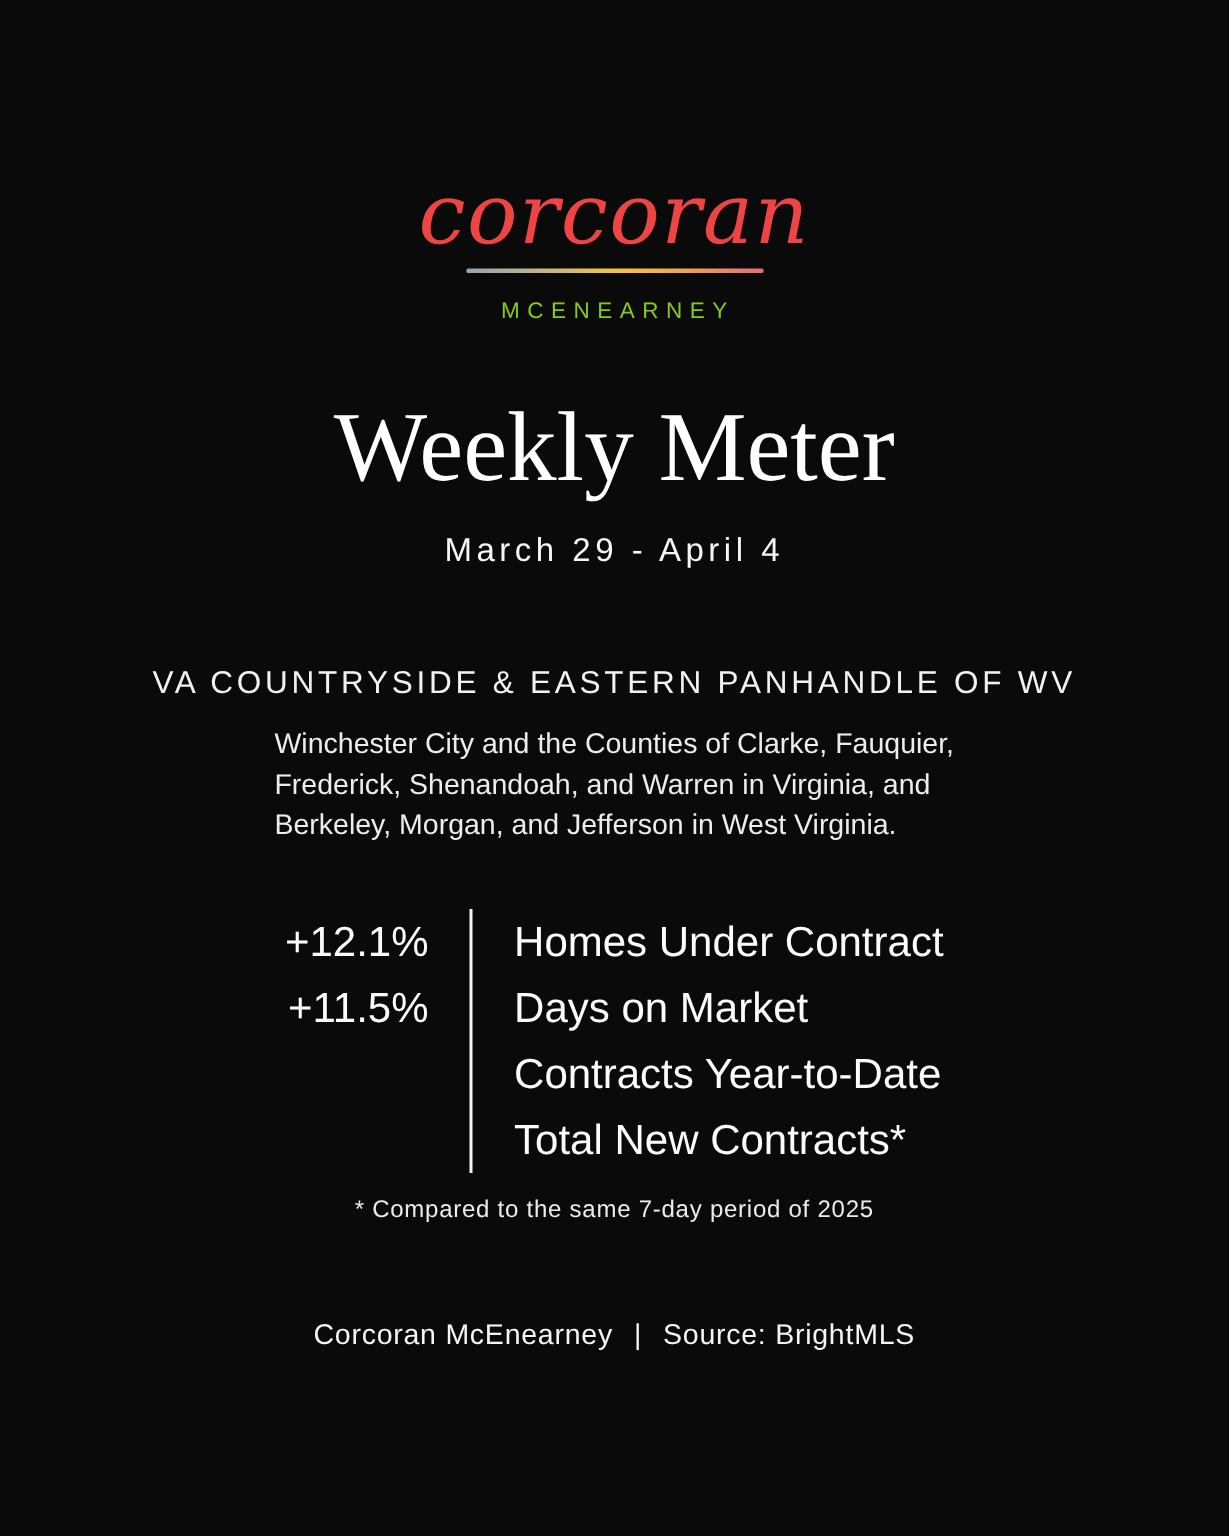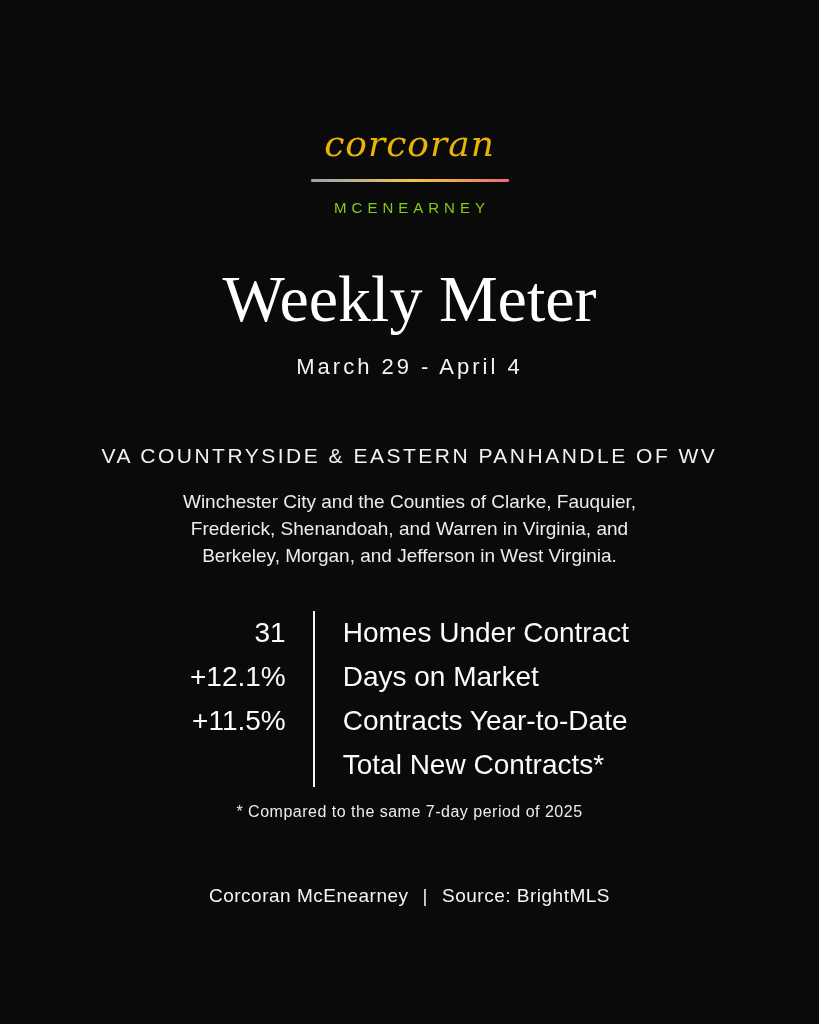--- a/index.html
+++ b/index.html
@@ -22,24 +22,24 @@
   
   .logo-block {
     margin-top: 118px;
     display: flex;
     flex-direction: column;
     align-items: center;
   }
   .brand-wordmark {
     font-family: "DejaVu Serif", "Liberation Serif", serif;
     font-style: italic;
-    font-size: 36px;
+    font-size: 56px;
     line-height: 52px;
     letter-spacing: 1px;
-    color: #eab308;
+    color: #ef4444;
   }
   .gradient-bar {
     margin-top: 9px;
     width: 198px;
     height: 3px;
     border-radius: 1px;
     
   }
   .brand-subname {
     margin-top: 17px;
@@ -68,22 +68,21 @@
 
   
   .region-heading {
     margin-top: 64px;
     font-size: 21px;
     letter-spacing: 2.5px;
     color: #f2f2f2;
     white-space: nowrap;
   }
   .region-desc {
-    margin-top: 20px;
-    text-align: center;
+    margin-top: 15px;
     font-size: 19px;
     line-height: 27px;
     color: #ededed;
   }
 
   
   .stats-table {
     margin-top: 42px;
     display: flex;
     flex-direction: row;
@@ -145,21 +144,20 @@
 
 <div class="region-heading">VA COUNTRYSIDE &amp; EASTERN PANHANDLE OF WV</div>
 <div class="region-desc">
   <div>Winchester City and the Counties of Clarke, Fauquier,</div>
   <div>Frederick, Shenandoah, and Warren in Virginia, and</div>
   <div>Berkeley, Morgan, and Jefferson in West Virginia.</div>
 </div>
 
 <div class="stats-table">
   <div class="stats-values">
-    <div class="stat-value">31</div>
     <div class="stat-value">+12.1%</div>
     <div class="stat-value">+11.5%</div>
   </div>
   <div class="stats-divider"></div>
   <div class="stats-labels">
     <div class="stat-label">Homes Under Contract</div>
     <div class="stat-label">Days on Market</div>
     <div class="stat-label">Contracts Year-to-Date</div>
     <div class="stat-label">Total New Contracts*</div>
   </div>

